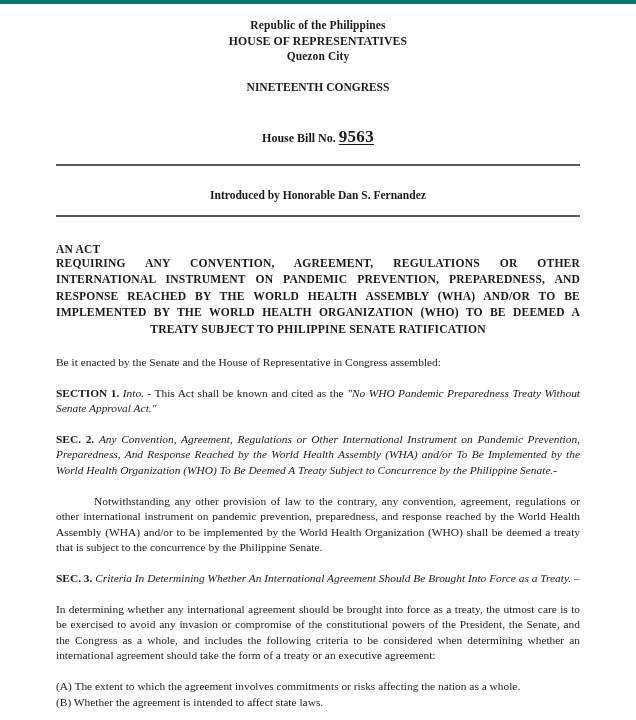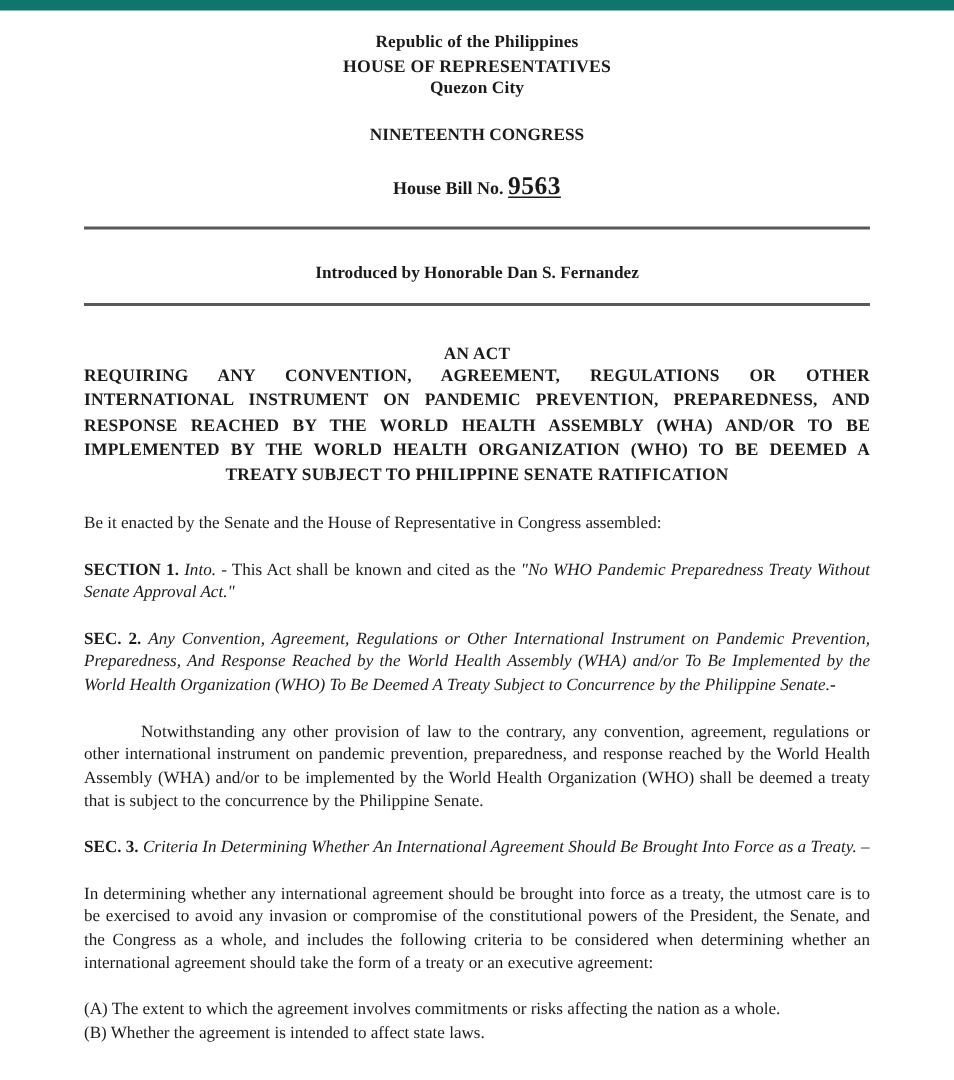--- a/index.html
+++ b/index.html
@@ -13,21 +13,21 @@
     overflow: hidden;
     font-family: "Liberation Serif", "DejaVu Serif", serif;
     color: #1a1a1a;
     -webkit-font-smoothing: antialiased;
   }
   .page {
     position: relative;
     width: 636px;
     height: 720px;
     box-sizing: border-box;
-    border-top: 7px solid #0f766e;
+    border-top: 4px solid #0f766e;
     background: #ffffff;
   }
   .content {
     padding: 0 56px 0 56px;
   }
   
   .masthead {
     text-align: center;
     font-weight: bold;
     font-size: 11.5px;
@@ -42,21 +42,21 @@
     text-align: center;
     font-weight: bold;
     font-size: 11.5px;
     line-height: 15.5px;
     margin-top: 15px;
   }
   .billno {
     text-align: center;
     font-weight: bold;
     font-size: 12px;
-    margin-top: 16px;
+    margin-top: 32px;
   }
   .billno .num {
     font-size: 17px;
     text-decoration: underline;
     text-underline-offset: 2px;
     margin-left: 3px;
     letter-spacing: .3px;
   }
   .rule {
     height: 0;
@@ -66,21 +66,21 @@
   .rule.first { margin-top: 17px; }
   .rule.second { margin-top: 0; }
   .introduced {
     text-align: center;
     font-weight: bold;
     font-size: 11.5px;
     padding: 23px 0 14px 0;
   }
   
   .an-act {
-    text-align: center;
+    text-align: left;
     font-weight: bold;
     font-size: 11.5px;
     margin-top: 26px;
     letter-spacing: .2px;
   }
   .act-title {
     text-align: justify;
     text-align-last: center;
     font-weight: bold;
     font-size: 11.6px;

